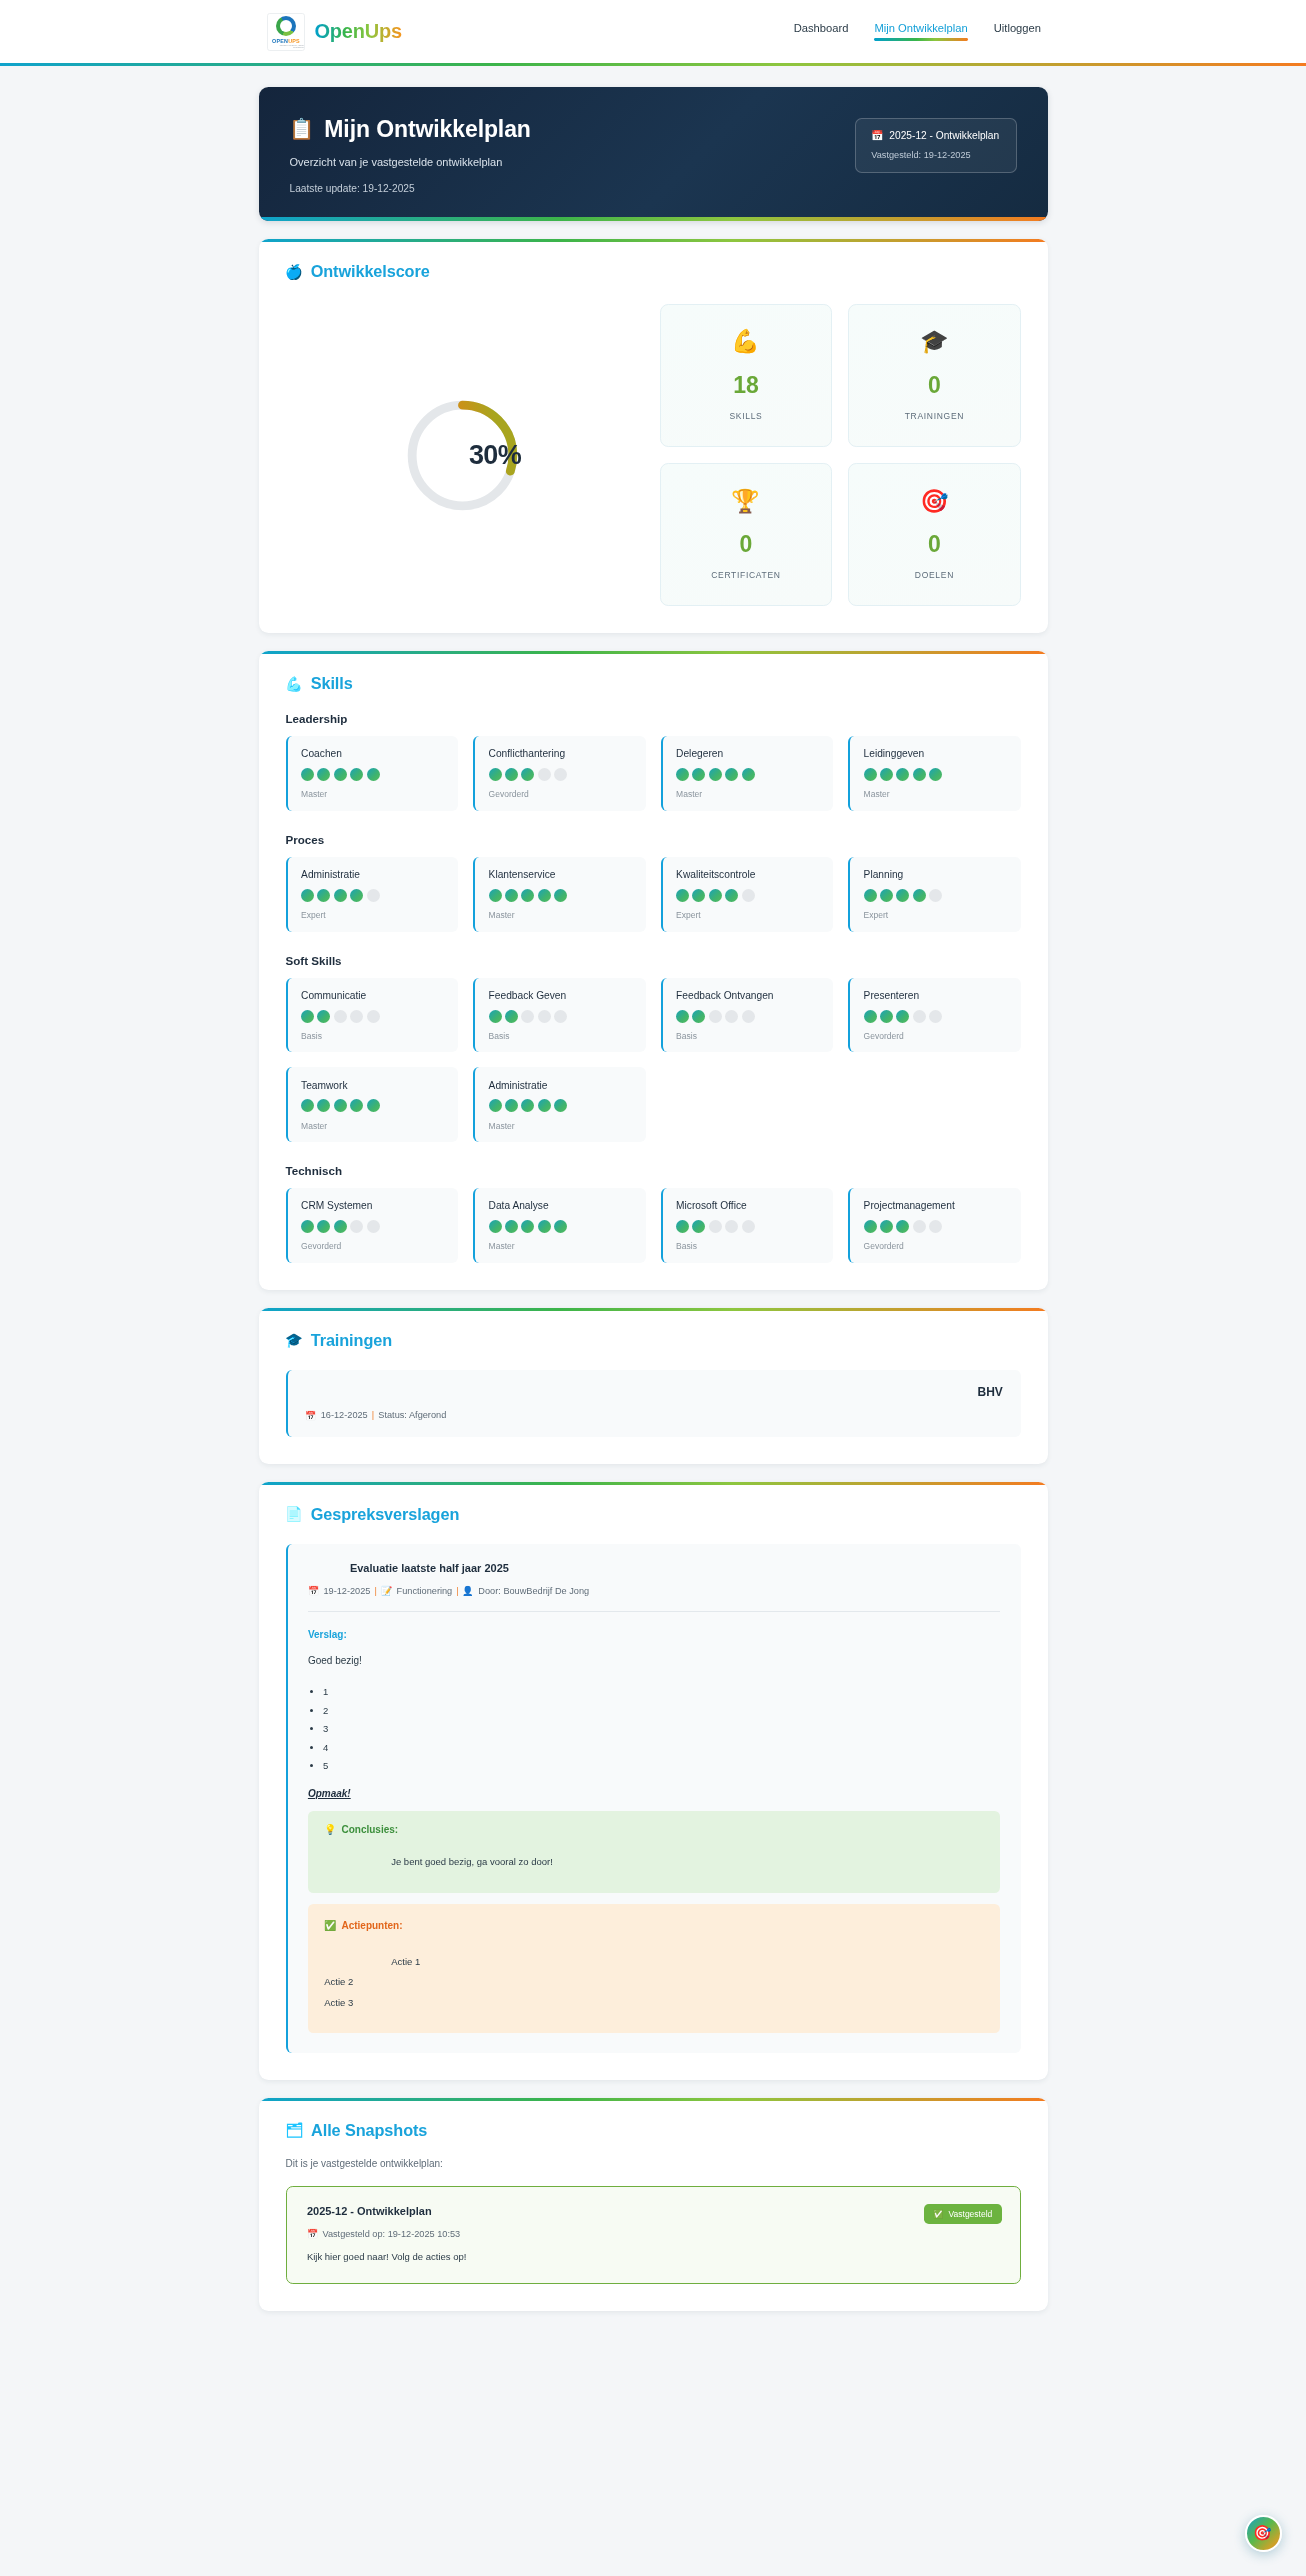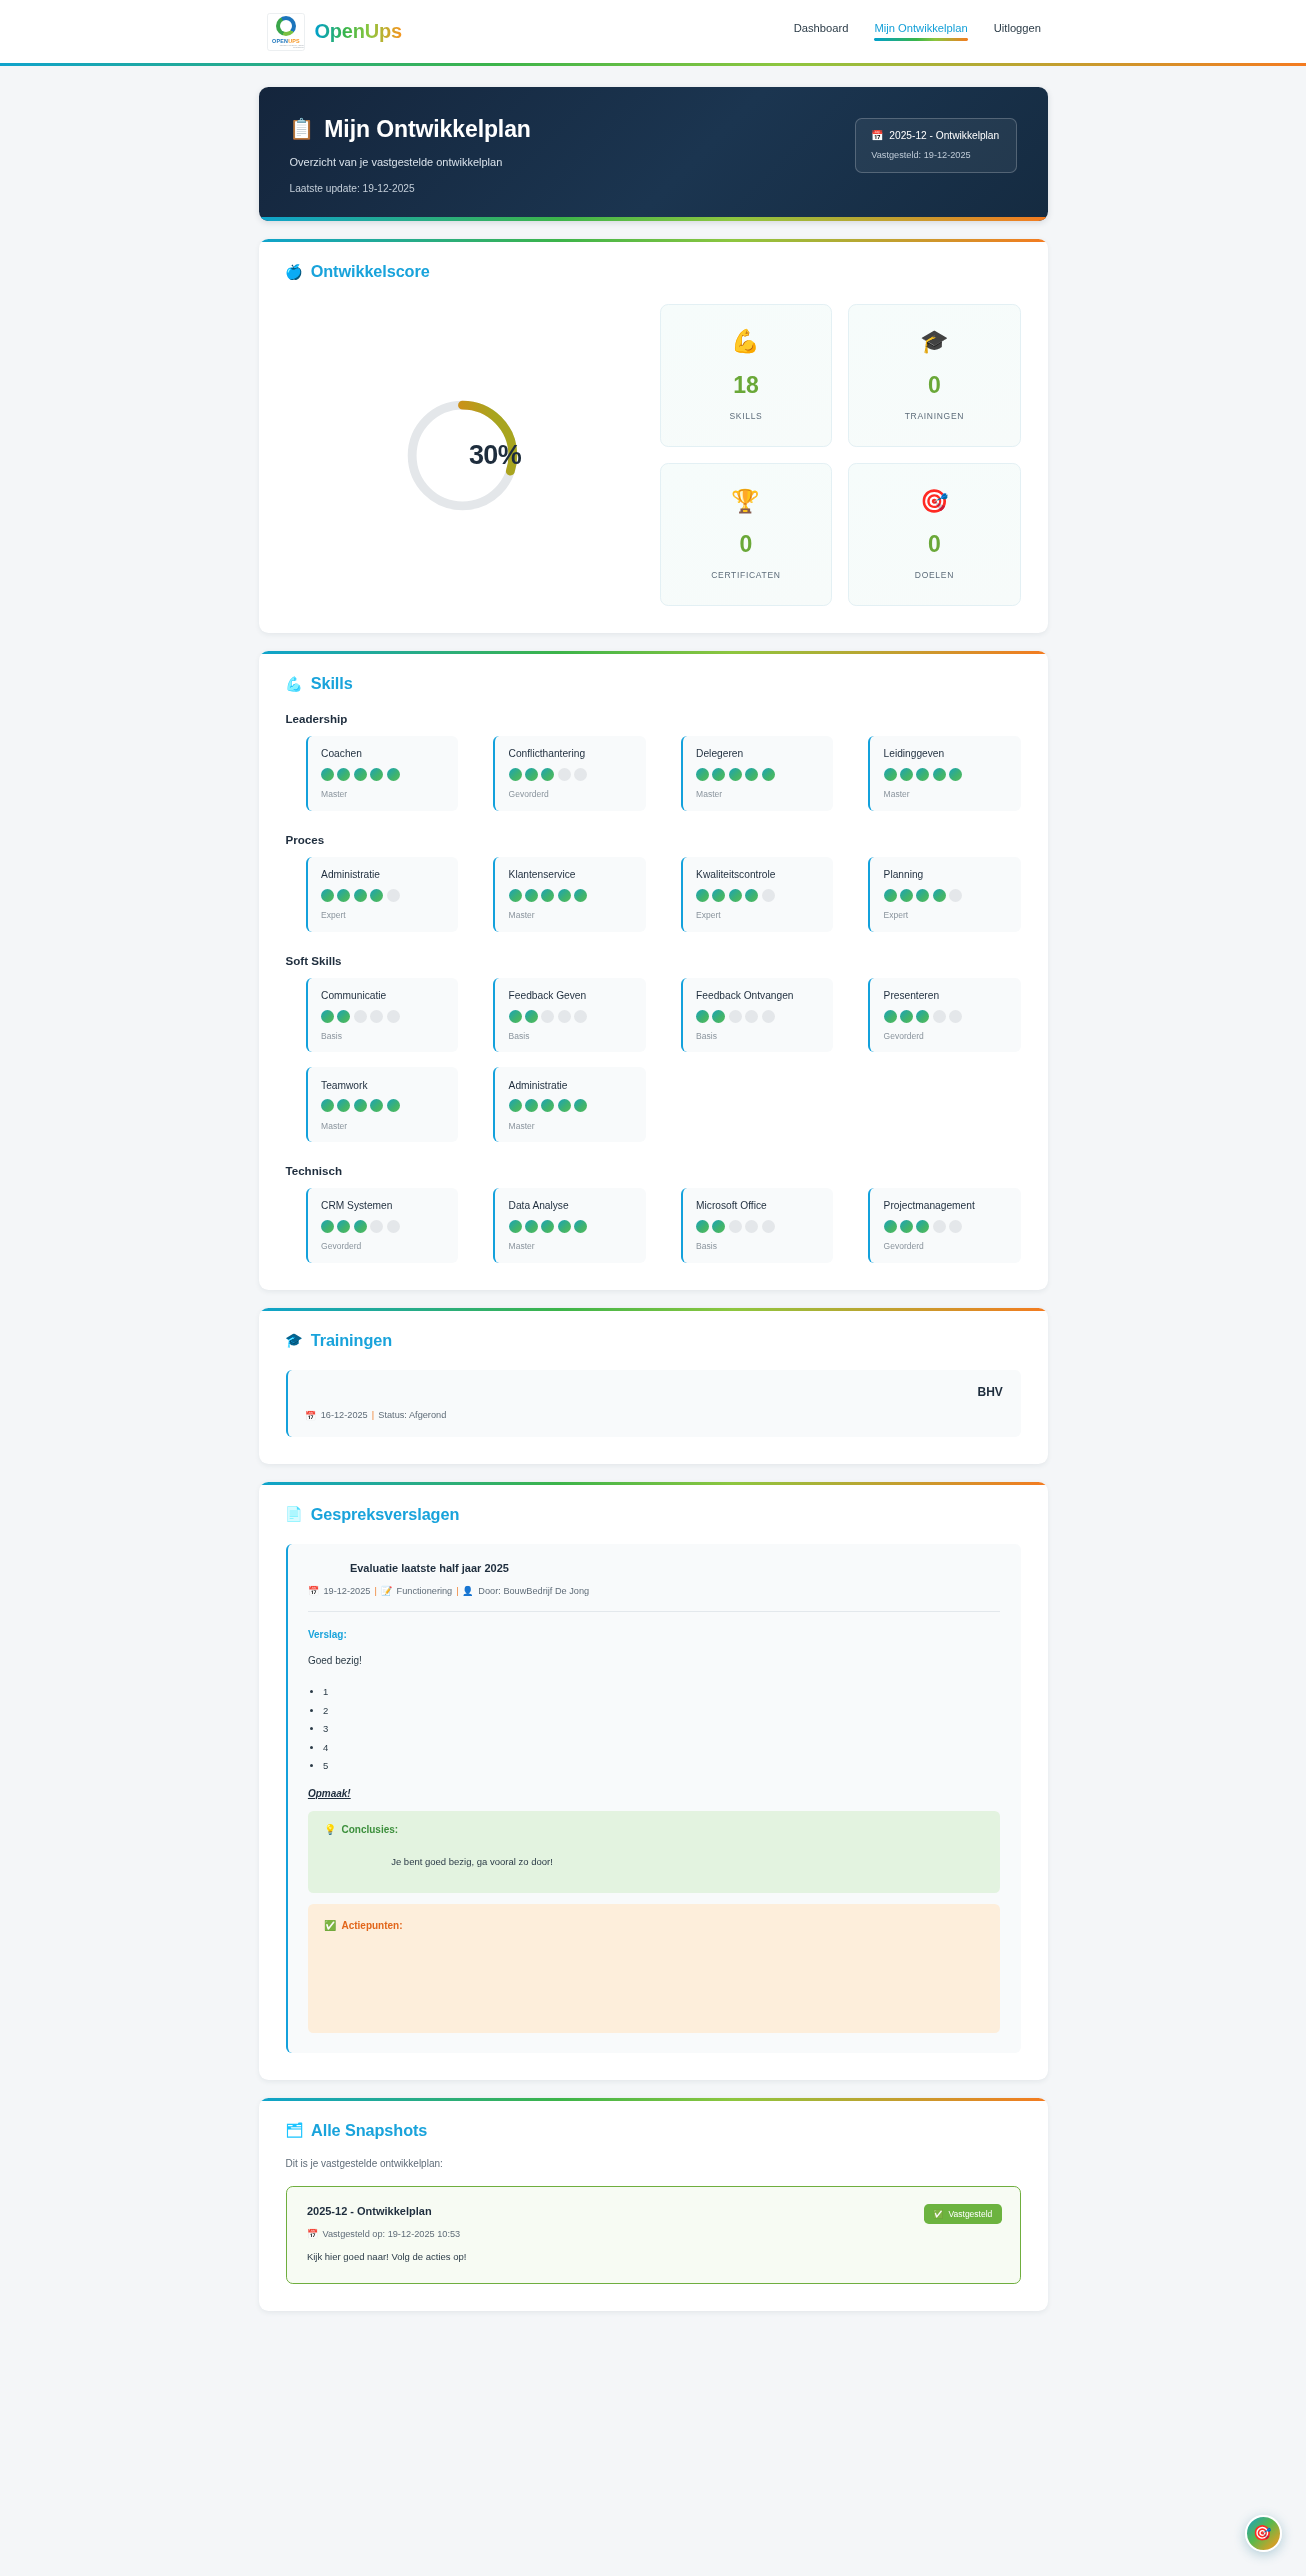--- a/index.html
+++ b/index.html
@@ -279,21 +279,20 @@
     display: grid;
     grid-template-columns: repeat(4, 1fr);
     gap: 15px;
   }
   .skill-card {
     background: #f8fafb;
     border-left: 2.7px solid #13a1dc;
     border-radius: 6.1px;
     padding: 12.2px 13.6px 11.6px 13.6px;
     min-height: 67px;
-    margin-left: 20px;
   }
   .skill-name {
     font-size: 10.2px;
     color: #1e2d3d;
     font-weight: 500;
   }
   .dots { display: flex; gap: 3.4px; margin-top: 8.8px; }
   .dot {
     width: 13px; height: 13px;
     border-radius: 50%;
@@ -809,20 +808,25 @@
           <span>Conclusies:</span>
         </div>
         <div class="box-green-body">Je bent goed bezig, ga vooral zo door!</div>
       </div>
 
       <div class="box-orange">
         <div class="box-head-orange">
           <span>✅</span>
           <span>Actiepunten:</span>
         </div>
+        <div class="box-orange-body">
+          <div class="indent">Actie 1</div>
+          <div class="line">Actie 2</div>
+          <div class="line">Actie 3</div>
+        </div>
       </div>
     </div>
   </div>
 
   <div class="card">
     <div class="card-title">
       <span class="ti">🗂</span>
       <span>Alle Snapshots</span>
     </div>
     <div class="snapshot-note">Dit is je vastgestelde ontwikkelplan:</div>

